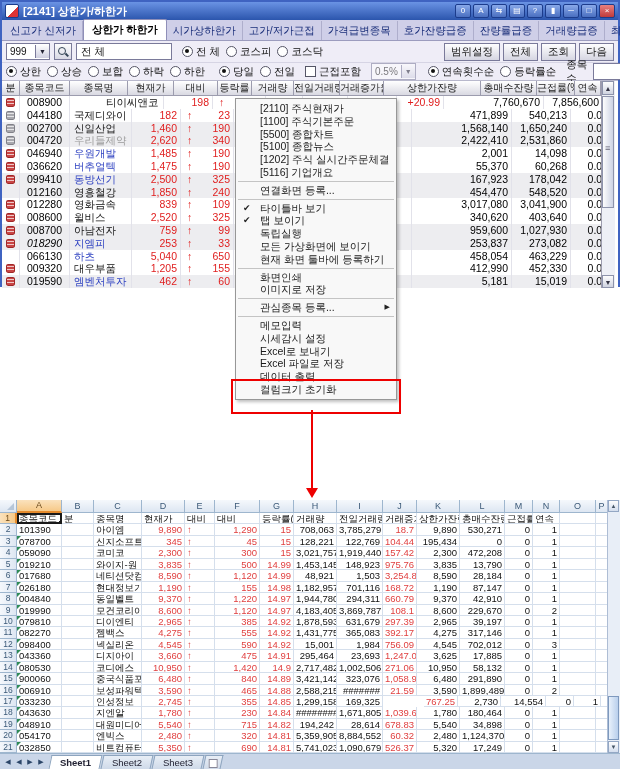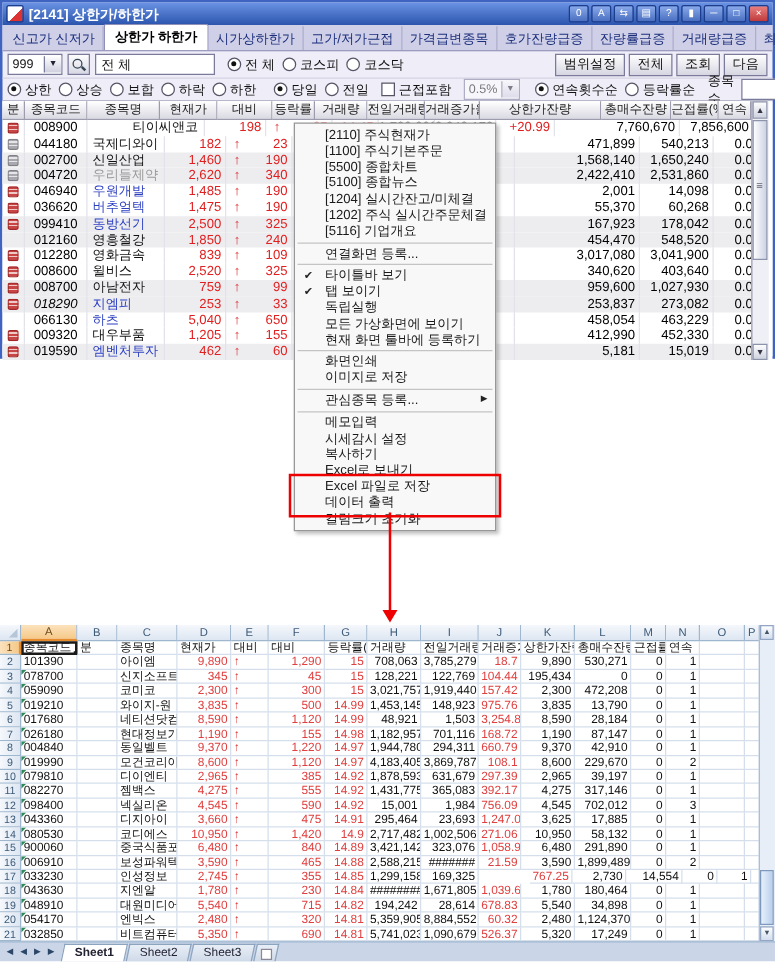--- a/index.html
+++ b/index.html
@@ -513,40 +513,38 @@
       <span class="sarrow" style="bottom:0;height:13px;">▼</span>
     </div>
   </div>
 </div>
 
 <div id="menu">
     <div class="mitem">[2110] 주식현재가</div>
     <div class="mitem">[1100] 주식기본주문</div>
     <div class="mitem">[5500] 종합차트</div>
     <div class="mitem">[5100] 종합뉴스</div>
-    <div class="mitem">[1204] 실시간잔고/미체결</div>
     <div class="mitem">[1202] 주식 실시간주문체결</div>
     <div class="mitem">[5116] 기업개요</div>
     <div class="msep"></div>
     <div class="mitem">연결화면 등록...</div>
     <div class="msep"></div>
     <div class="mitem">타이틀바 보기<span class="chk">✔</span></div>
     <div class="mitem">탭 보이기<span class="chk">✔</span></div>
     <div class="mitem">독립실행</div>
     <div class="mitem">모든 가상화면에 보이기</div>
     <div class="mitem">현재 화면 툴바에 등록하기</div>
     <div class="msep"></div>
     <div class="mitem">화면인쇄</div>
     <div class="mitem">이미지로 저장</div>
     <div class="msep"></div>
     <div class="mitem">관심종목 등록...<span class="sub">▶</span></div>
     <div class="msep"></div>
     <div class="mitem">메모입력</div>
     <div class="mitem">시세감시 설정</div>
-    <div class="mitem">복사하기</div>
     <div class="mitem">Excel로 보내기</div>
     <div class="mitem">Excel 파일로 저장</div>
     <div class="mitem">데이터 출력</div>
     <div class="mitem">컬럼크기 초기화</div>
   </div>
 
 <div id="hlbox"></div>
 <div id="arrowline"></div>
 <div id="arrowhead"></div>
 

